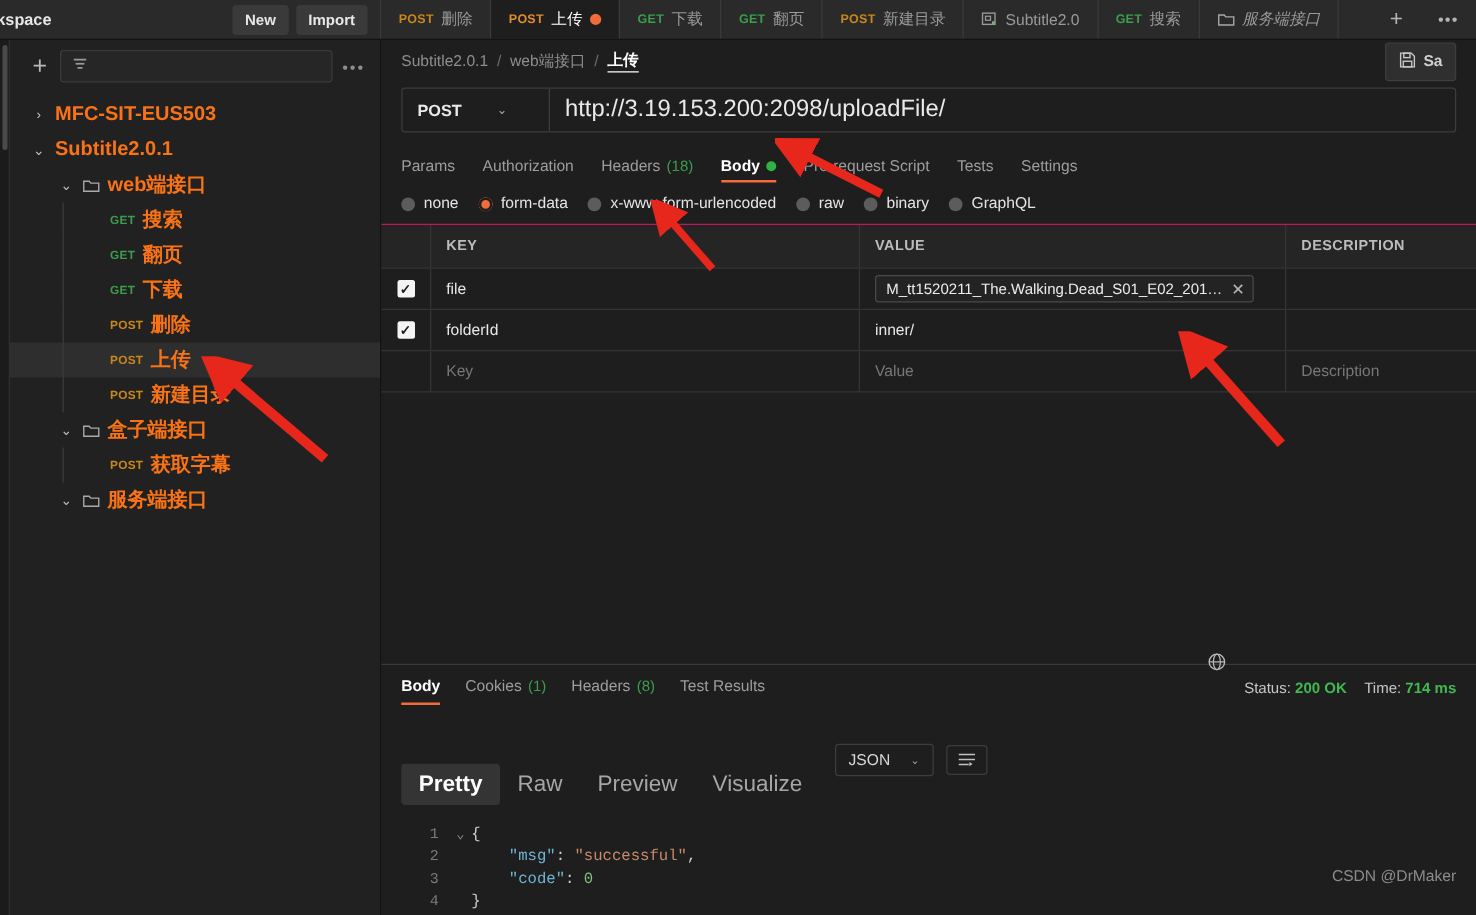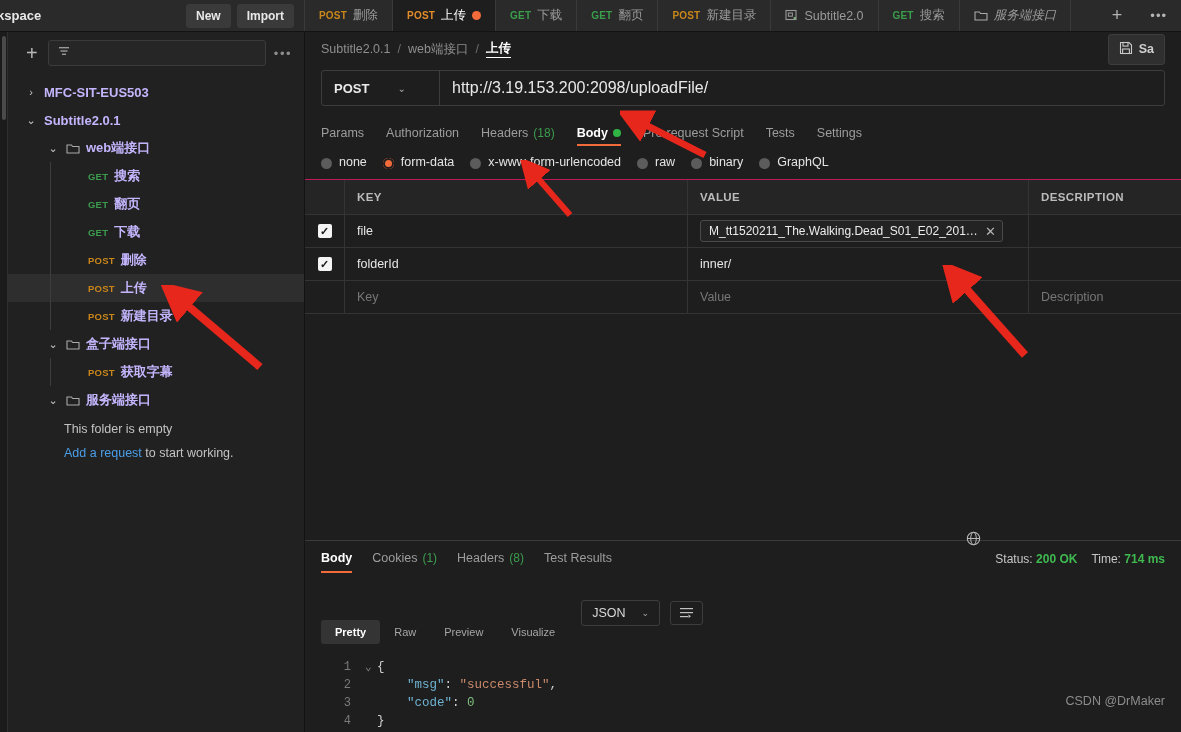--- a/index.html
+++ b/index.html
@@ -95,21 +95,21 @@
     display: flex; align-items: center; height: 28px;
     gap: 6px; cursor: pointer; position: relative;
     color: #e2e2e2;
   }
   .trow.selected { background: #2e2e2e; }
   .chev { width: 14px; display: inline-flex; justify-content: center; color: #c6c6c6; font-size: 11px; }
   .folder-ico { color: #bdbdbd; display: inline-flex; }
   .trow .rverb { font-size: 9.5px; font-weight: bold; letter-spacing: .2px; }
   .rverb.get { color: #3c9c4e; }
   .rverb.post { color: #c9861a; }
-  .tname { font-size: 13px; font-weight: bold; color: #c4b5fd; }
+  .tname { font-size: 16px; font-weight: bold; color: #f97316; }
   .guide { position: absolute; left: 0; top: 0; bottom: 0; width: 1px; background: #3d3d3d; }
   .empty-note { padding: 4px 0 0 56px; font-size: 12.5px; color: #c3c3c3; line-height: 1.9; }
   .empty-note a { color: #4a9ee8; text-decoration: none; cursor: pointer; }
 
   
   .main { flex: 1; display: flex; flex-direction: column; background: #1e1e1e; overflow: hidden; position: relative; }
 
   .crumbrow { display: flex; align-items: center; height: 34px; padding: 0 16px; gap: 0; }
   .crumb { font-size: 12.5px; color: #8e8e8e; cursor: pointer; }
   .crumb.last { color: #ffffff; font-weight: bold; border-bottom: 1px solid #ffffff; }
@@ -130,21 +130,21 @@
   }
   .method {
     display: flex; align-items: center; gap: 28px;
     padding: 0 12px; border-right: 1px solid #3d3d3d;
     min-width: 118px; cursor: pointer;
   }
   .method .mtext { font-size: 13px; font-weight: bold; color: #eaeaea; }
   .method .mchev { color: #a8a8a8; font-size: 10px; }
   .urlinput {
     flex: 1; display: flex; align-items: center; padding: 0 12px;
-    font-size: 16px; color: #e9e9e9; overflow: hidden; white-space: nowrap;
+    font-size: 19px; color: #e9e9e9; overflow: hidden; white-space: nowrap;
     cursor: text;
   }
 
   .reqtabs { display: flex; align-items: flex-end; gap: 22px; padding: 0 16px; height: 30px; }
   .rtab {
     font-size: 12.5px; color: #9d9d9d; cursor: pointer;
     padding-bottom: 6px; position: relative; white-space: nowrap;
     display: flex; align-items: center; gap: 5px;
   }
   .rtab.active { color: #ffffff; font-weight: bold; }
@@ -197,21 +197,21 @@
     display: flex; align-items: flex-end; gap: 20px; padding: 8px 16px 0; height: 32px;
   }
   .resptabs .rtab { padding-bottom: 8px; }
   .respmeta { margin-left: auto; display: flex; align-items: center; gap: 14px; padding-bottom: 7px; }
   .globe { color: #b9b9b9; display: inline-flex; }
   .metatxt { font-size: 12px; color: #c7c7c7; margin-top: 42px; }
   .metatxt b { color: #3fb950; font-weight: bold; }
 
   .viewbar { display: flex; align-items: center; gap: 0; padding: 8px 16px 10px; }
   .vbtn {
-    font-size: 11px; color: #a6a6a6; padding: 6px 14px;
+    font-size: 18px; color: #a6a6a6; padding: 6px 14px;
     border-radius: 3px; cursor: pointer; margin-top: 39px;
   }
   .vbtn.active { background: #343434; color: #ffffff; font-weight: bold; }
   .fmtsel {
     margin-left: 12px; display: flex; align-items: center; gap: 16px;
     border: 1px solid #3d3d3d; border-radius: 3px; padding: 5px 10px;
     font-size: 12.5px; color: #d8d8d8; cursor: pointer;
   }
   .fmtsel .fchev { font-size: 9px; color: #a8a8a8; }
   .wrapbtn {
@@ -394,24 +394,20 @@
             <span class="tname">获取字幕</span>
           </div>
           <div class="trow" style="padding-left: 38px;">
             <span class="chev">⌄</span>
             <span class="folder-ico">
               <svg width="14" height="13" viewBox="0 0 14 13">
                 <path d="M1 3V11H13V4.5H6.6L5.4 3Z" fill="none" stroke="#a9a9a9" stroke-width="1.1"></path>
               </svg>
             </span>
             <span class="tname">服务端接口</span>
-          </div>
-          <div class="empty-note">
-            <div>This folder is empty</div>
-            <div><a>Add a request</a><span> to start working.</span></div>
           </div>
         </div>
     </div>
 
     <div class="main">
 
       <div class="crumbrow">
         <span class="crumb">Subtitle2.0.1</span>
         <span class="crumb-sep">/</span>
         <span class="crumb">web端接口</span>

